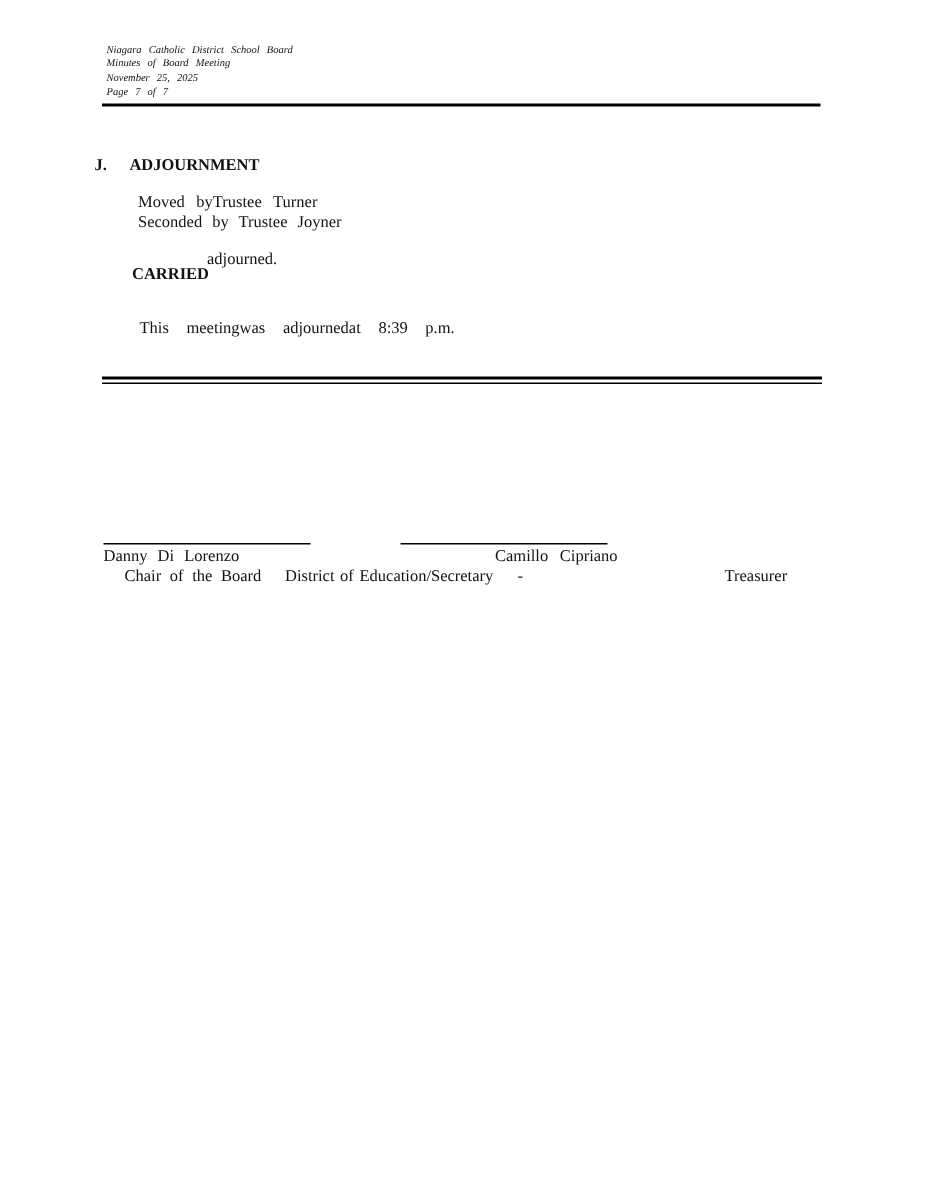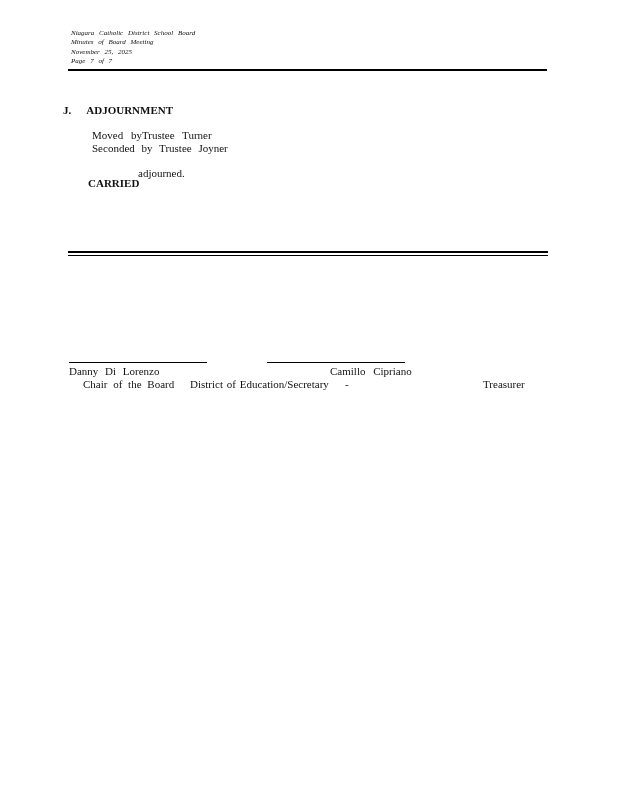--- a/index.html
+++ b/index.html
@@ -98,20 +98,21 @@
   <div class="abs section-heading">
     <span>J.</span><span class="title">ADJOURNMENT</span>
   </div>
 
   <div class="abs motion-moved">Moved byTrustee Turner</div>
   <div class="abs motion-seconded">Seconded by Trustee Joyner</div>
 
   <div class="abs motion-adjourned">adjourned.</div>
   <div class="abs motion-carried">CARRIED</div>
 
+  <div class="abs adjourn-time">This meetingwas adjournedat 8:39 p.m.</div>
 
   <div class="abs closing-rule"></div>
 
 
 
   <div class="abs sig-rule left"></div>
   <div class="abs sig-rule right"></div>
 
   <div class="abs sig-name-left">Danny Di Lorenzo</div>
   <div class="abs sig-name-right">Camillo Cipriano</div>

